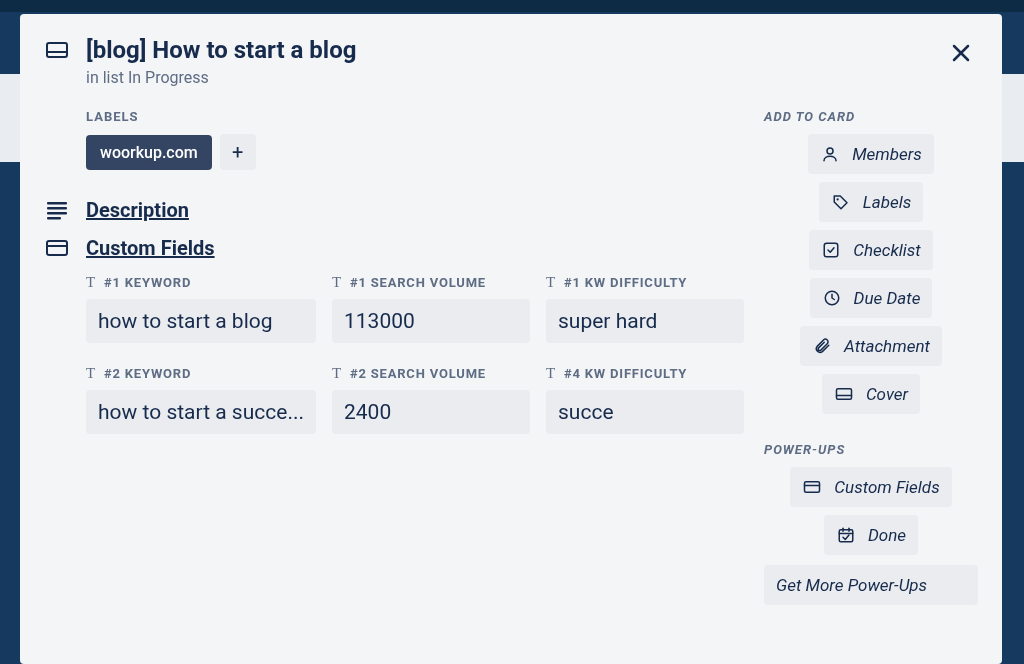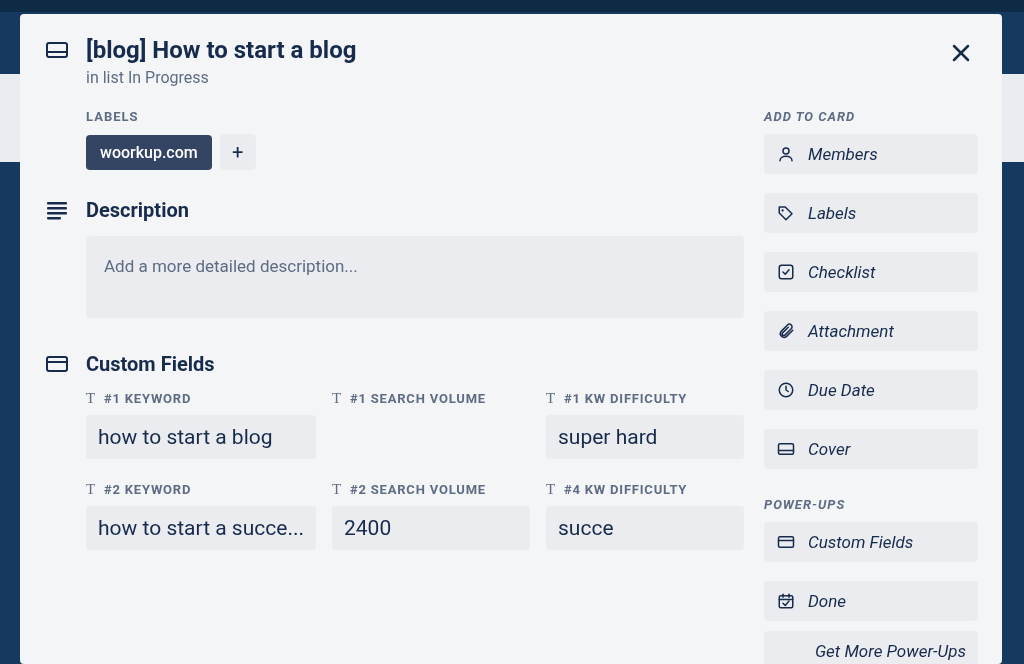--- a/index.html
+++ b/index.html
@@ -104,20 +104,21 @@
     display:flex; align-items:center; gap:16px;
     margin-bottom:14px;
   }
   .section-icon {
     width:26px; display:flex; justify-content:center;
     color:#172b4d;
   }
   .section-title {
     font-size:20px; font-weight:700; color:#172b4d;
     margin:0;
+    text-decoration:underline;
   }
 
   .desc-box {
     margin-left:42px;
     background:#eaecf0;
     color:#5e6c84;
     font-size:17px;
     padding:20px 18px 42px 18px;
     border-radius:4px;
     margin-bottom:34px;
@@ -153,32 +154,33 @@
     text-overflow:ellipsis;
     cursor:pointer;
   }
 
   .side-heading {
     font-size:13px; font-weight:700; letter-spacing:1px;
     color:#5e6c84;
     margin-bottom:10px;
   }
   .side-list {
-    display:flex; flex-direction:column; gap:19px;
+    display:flex; flex-direction:column; gap:8px;
     margin-bottom:28px;
+    align-items:center;
   }
   .side-btn {
     background:#eaecf0; color:#172b4d;
     border-radius:4px;
     padding:10px 12px;
     display:flex; align-items:center; gap:12px;
     font-size:17px;
     cursor:pointer;
   }
-  .side-btn.center { justify-content:flex-end; }
+  .side-btn.center { justify-content:flex-start; }
   .side-btn .sb-icon {
     width:20px; display:flex; justify-content:center; align-items:center;
   }
 
   svg { display:block; }
 </style>
 </head>
 <body>
 
 <div class="backdrop">
@@ -227,21 +229,20 @@
           <span class="section-icon">
             <svg width="24" height="24" viewBox="0 0 24 24" fill="currentColor">
               <rect x="2" y="4" width="20" height="2.5" rx="1"></rect>
               <rect x="2" y="9" width="20" height="2.5" rx="1"></rect>
               <rect x="2" y="14" width="20" height="2.5" rx="1"></rect>
               <rect x="2" y="19" width="14" height="2.5" rx="1"></rect>
             </svg>
           </span>
           <h2 class="section-title">Description</h2>
         </div>
-        <div class="desc-box">Add a more detailed description...</div>
 
         <div class="section-row">
           <span class="section-icon">
             <svg width="24" height="24" viewBox="0 0 24 24" fill="none" stroke="currentColor" stroke-width="2">
               <rect x="2" y="5" width="20" height="14" rx="2"></rect>
                 <line x1="2" y1="10" x2="22" y2="10"></line>
             </svg>
           </span>
           <h2 class="section-title">Custom Fields</h2>
         </div>
@@ -252,20 +253,21 @@
                 <span class="t-icon">T</span>
                 <span>#1 KEYWORD</span>
               </div>
               <div class="cf-value">how to start a blog</div>
             </div>
             <div class="cf-item">
               <div class="cf-label">
                 <span class="t-icon">T</span>
                 <span>#1 SEARCH VOLUME</span>
               </div>
+              <div class="cf-value">113000</div>
             </div>
             <div class="cf-item">
               <div class="cf-label">
                 <span class="t-icon">T</span>
                 <span>#1 KW DIFFICULTY</span>
               </div>
               <div class="cf-value">super hard</div>
             </div>
             <div class="cf-item">
               <div class="cf-label">
@@ -318,33 +320,33 @@
                 <svg width="18" height="18" viewBox="0 0 24 24" fill="none" stroke="currentColor" stroke-width="2" stroke-linecap="round" stroke-linejoin="round">
                   <rect x="3" y="3" width="18" height="18" rx="3"></rect>
                   <polyline points="8 12 11 15 16 9"></polyline>
                 </svg>
               </span>
               <span>Checklist</span>
             </div>
             <div class="side-btn">
               <span class="sb-icon">
                 <svg width="18" height="18" viewBox="0 0 24 24" fill="none" stroke="currentColor" stroke-width="2" stroke-linecap="round" stroke-linejoin="round">
-                  <path d="M21 11l-8.5 8.5a5 5 0 01-7-7L14 4a3.5 3.5 0 015 5l-8.5 8.5a2 2 0 01-3-3L15 7"></path>
-                </svg>
-              </span>
-              <span>Attachment</span>
-            </div>
-            <div class="side-btn">
-              <span class="sb-icon">
-                <svg width="18" height="18" viewBox="0 0 24 24" fill="none" stroke="currentColor" stroke-width="2" stroke-linecap="round" stroke-linejoin="round">
                   <circle cx="12" cy="12" r="9"></circle>
                   <polyline points="12 7 12 12 15 14"></polyline>
                 </svg>
               </span>
               <span>Due Date</span>
+            </div>
+            <div class="side-btn">
+              <span class="sb-icon">
+                <svg width="18" height="18" viewBox="0 0 24 24" fill="none" stroke="currentColor" stroke-width="2" stroke-linecap="round" stroke-linejoin="round">
+                  <path d="M21 11l-8.5 8.5a5 5 0 01-7-7L14 4a3.5 3.5 0 015 5l-8.5 8.5a2 2 0 01-3-3L15 7"></path>
+                </svg>
+              </span>
+              <span>Attachment</span>
             </div>
             <div class="side-btn">
               <span class="sb-icon">
                 <svg width="18" height="18" viewBox="0 0 24 24" fill="none" stroke="currentColor" stroke-width="2" stroke-linecap="round" stroke-linejoin="round">
                   <rect x="2" y="5" width="20" height="14" rx="2"></rect>
                   <line x1="2" y1="14" x2="22" y2="14"></line>
                 </svg>
               </span>
               <span>Cover</span>
             </div>

